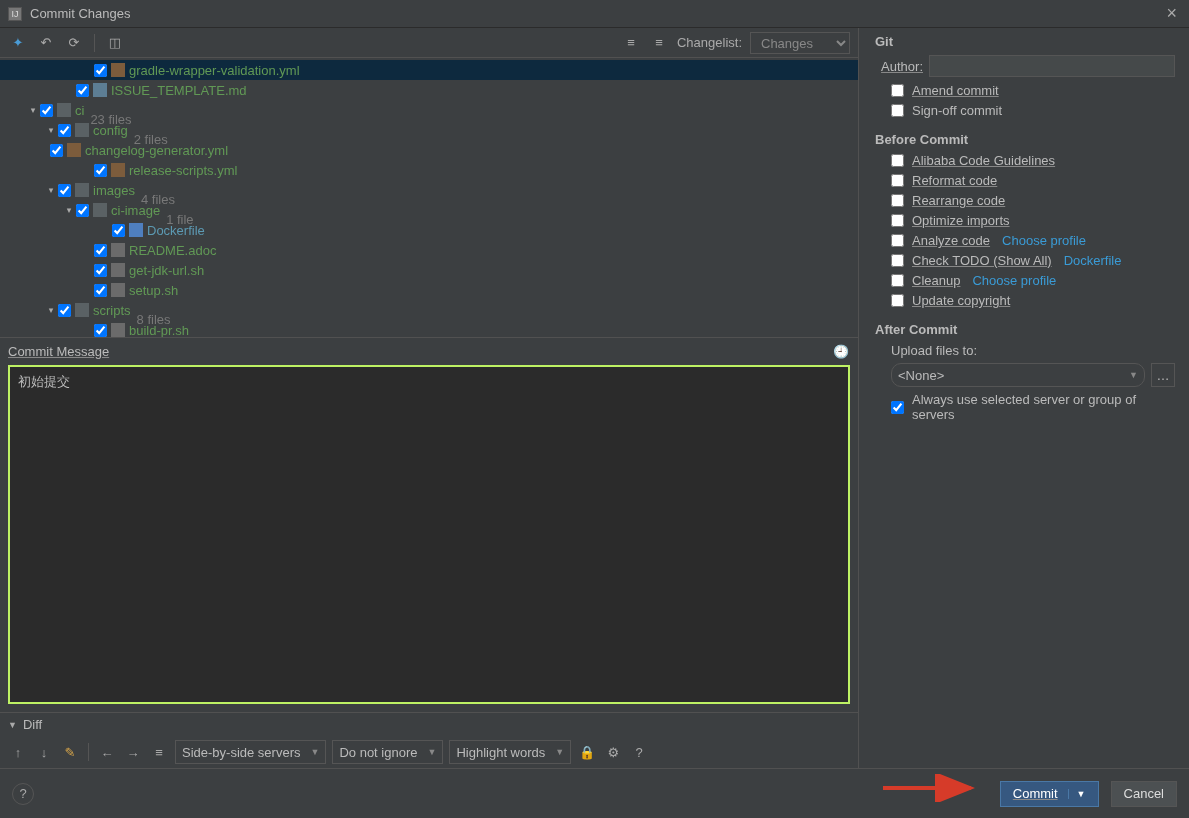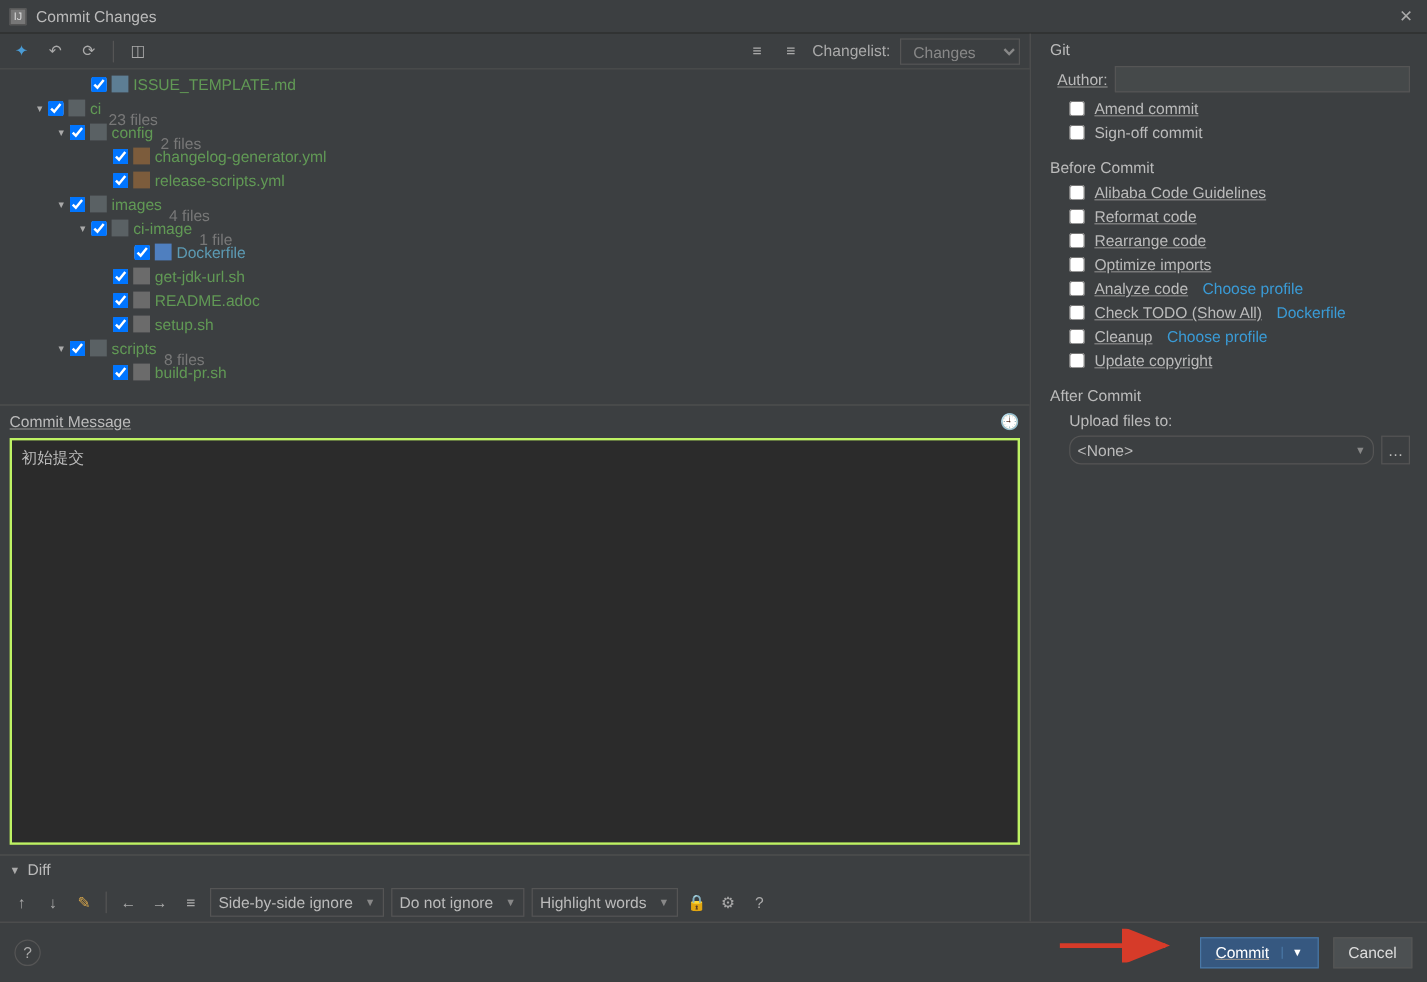--- a/index.html
+++ b/index.html
@@ -37,21 +37,21 @@
   .commit-box textarea { position:absolute; inset:2px; background:transparent; border:none; outline:none; resize:none; color:#bbb; font-family:inherit; font-size:13px; padding:4px 6px;}
 
   .diff-head { display:flex; align-items:center; gap:6px; padding:4px 8px; color:#bbb; border-top:1px solid #515151;}
   .diff-head .arr { font-size:9px; color:#aaa; }
   .diff-bar { display:flex; align-items:center; gap:6px; padding:4px 8px; }
   .diff-btn { width:20px; height:20px; display:inline-flex; align-items:center; justify-content:center; color:#aaa; cursor:pointer;}
   .diff-sep { width:1px; height:18px; background:#555; margin:0 2px;}
   .dd { background:#3c3f41; border:1px solid #555; color:#bbb; padding:2px 6px; height:24px; display:inline-flex; align-items:center; gap:6px; }
   .dd .caret-d { font-size:9px; color:#888; margin-left:4px;}
 
-  .right h4 { color:#bbb; font-weight:400; font-size:13px; margin:14px 0 6px; }
+  .right h4 { color:#bbb; font-weight:700; font-size:13px; margin:14px 0 6px; }
   .form-row { display:flex; align-items:center; gap:6px; margin:6px 0; }
   .form-row label { width:48px; text-align:right; color:#bbb;}
   .form-row input[type=text] { flex:1; background:#45494a; border:1px solid #555; height:22px; color:#bbb; padding:0 4px;}
   .chk-row { display:flex; align-items:center; gap:8px; margin:5px 0 5px 16px; color:#bbb;}
   .chk-row input { width:13px; height:13px;}
   .chk-row a { color:#3a9bd6; text-decoration:none; margin-left:4px; }
   .upload-row { display:flex; gap:6px; margin:4px 0 4px 16px;}
   .upload-row .dd { flex:1; color:#bbb;border-radius:10px;}
   .upload-row .more { width:24px; height:24px; border:1px solid #555; display:inline-flex; align-items:center; justify-content:center; color:#bbb; cursor:pointer;}
   .right .git-label { margin-top:0; }
@@ -95,41 +95,47 @@
         <span class="tb-btn">≡</span>
         <span>Changelist:</span>
         <select>
           <option>Changes</option>
         </select>
       </div>
     </div>
 
     <div class="tree-wrap">
       <div class="tree" id="tree">
+          <div class="node selected" style="padding-left:80px">
+            <span class="arrow"></span>
+            <input type="checkbox" class="cb" checked="" style="">
+            <span class="fico file-yml"></span>
+            <span class="fname ">gradle-wrapper-validation.yml</span>
+          </div>
           <div class="node" style="padding-left:62px">
             <span class="arrow"></span>
             <input type="checkbox" class="cb" checked="" style="">
             <span class="fico file-md"></span>
             <span class="fname ">ISSUE_TEMPLATE.md</span>
           </div>
           <div class="node" style="padding-left:26px">
             <span class="arrow">▾</span>
             <input type="checkbox" class="cb" checked="" style="">
             <span class="fico file-dir"></span>
             <span class="fname ">ci</span>
             <span class="muted">23 files</span>
           </div>
           <div class="node" style="padding-left:44px">
             <span class="arrow">▾</span>
             <input type="checkbox" class="cb" checked="" style="">
             <span class="fico file-dir"></span>
             <span class="fname ">config</span>
             <span class="muted">2 files</span>
           </div>
-          <div class="node" style="padding-left:80px">
+          <div class="node" style="padding-left:36px">
             <span class="arrow"></span>
             <input type="checkbox" class="cb" checked="" style="">
             <span class="fico file-yml"></span>
             <span class="fname ">changelog-generator.yml</span>
           </div>
           <div class="node" style="padding-left:80px">
             <span class="arrow"></span>
             <input type="checkbox" class="cb" checked="" style="">
             <span class="fico file-yml"></span>
             <span class="fname ">release-scripts.yml</span>
@@ -150,28 +156,28 @@
           </div>
           <div class="node" style="padding-left:98px">
             <span class="arrow"></span>
             <input type="checkbox" class="cb" checked="" style="">
             <span class="fico file-dock"></span>
             <span class="fname link">Dockerfile</span>
           </div>
           <div class="node" style="padding-left:80px">
             <span class="arrow"></span>
             <input type="checkbox" class="cb" checked="" style="">
+            <span class="fico file-adoc"></span>
+            <span class="fname ">README.adoc</span>
+          </div>
+          <div class="node" style="padding-left:80px">
+            <span class="arrow"></span>
+            <input type="checkbox" class="cb" checked="" style="">
             <span class="fico file-sh"></span>
             <span class="fname ">get-jdk-url.sh</span>
-          </div>
-          <div class="node" style="padding-left:80px">
-            <span class="arrow"></span>
-            <input type="checkbox" class="cb" checked="" style="">
-            <span class="fico file-adoc"></span>
-            <span class="fname ">README.adoc</span>
           </div>
           <div class="node" style="padding-left:80px">
             <span class="arrow"></span>
             <input type="checkbox" class="cb" checked="" style="">
             <span class="fico file-sh"></span>
             <span class="fname ">setup.sh</span>
           </div>
           <div class="node" style="padding-left:44px">
             <span class="arrow">▾</span>
             <input type="checkbox" class="cb" checked="" style="">
@@ -203,21 +209,21 @@
     </div>
     <div class="diff-bar">
       <span class="diff-btn">↑</span>
       <span class="diff-btn">↓</span>
       <span class="diff-btn" style="color:#d6a54a;">✎</span>
       <span class="diff-sep"></span>
       <span class="diff-btn">←</span>
       <span class="diff-btn">→</span>
       <span class="diff-btn">≡</span>
       <span class="dd">
-          <span>Side-by-side ignore</span>
+          <span>Side-by-side servers</span>
           <span class="caret-d">▼</span>
         </span>
       <span class="dd">
           <span>Do not ignore</span>
           <span class="caret-d">▼</span>
         </span>
       <span class="dd">
           <span>Highlight words</span>
           <span class="caret-d">▼</span>
         </span>
@@ -285,20 +291,24 @@
     <div class="chk-row" style="margin-left:16px;">
         <span>Upload files to:</span>
       </div>
     <div class="upload-row">
       <span class="dd">
           <span>&lt;None&gt;</span>
           <span class="caret-d" style="margin-left:auto;">▼</span>
         </span>
       <span class="more">…</span>
     </div>
+    <div class="chk-row">
+        <input type="checkbox" checked="" style="">
+        <span>Always use selected server or group of servers</span>
+      </div>
   </div>
 </div>
 
 <div class="footer">
   <span class="help">?</span>
   <div class="btns">
     <span class="btn primary">
       <span class="under">Commit</span>
         <span class="dd-tog">▼</span>
     </span>

